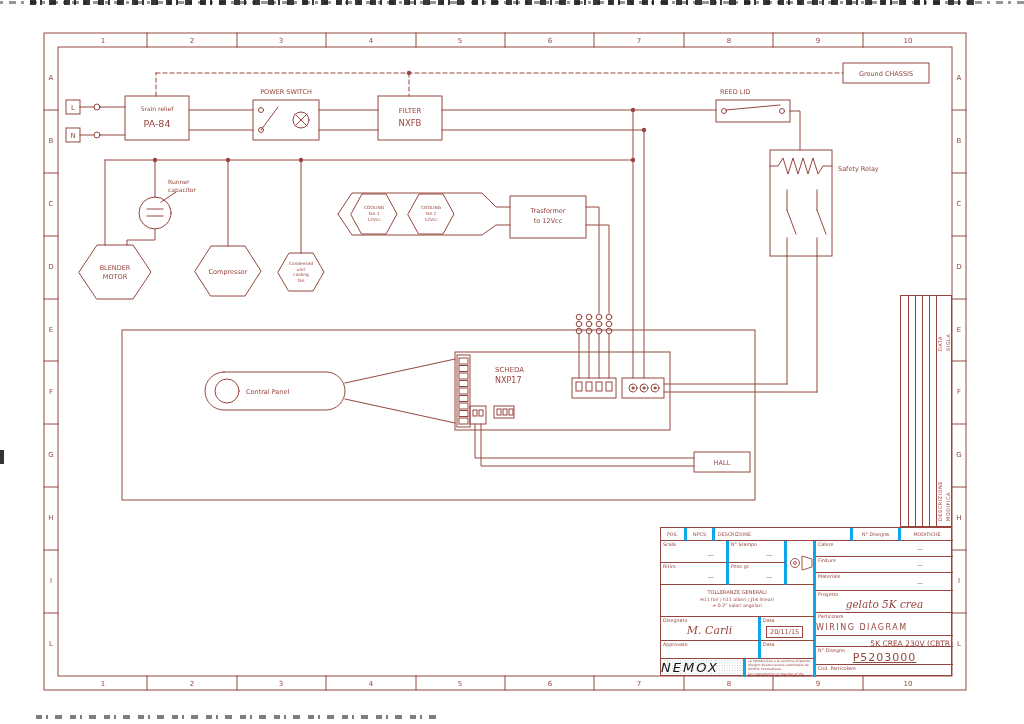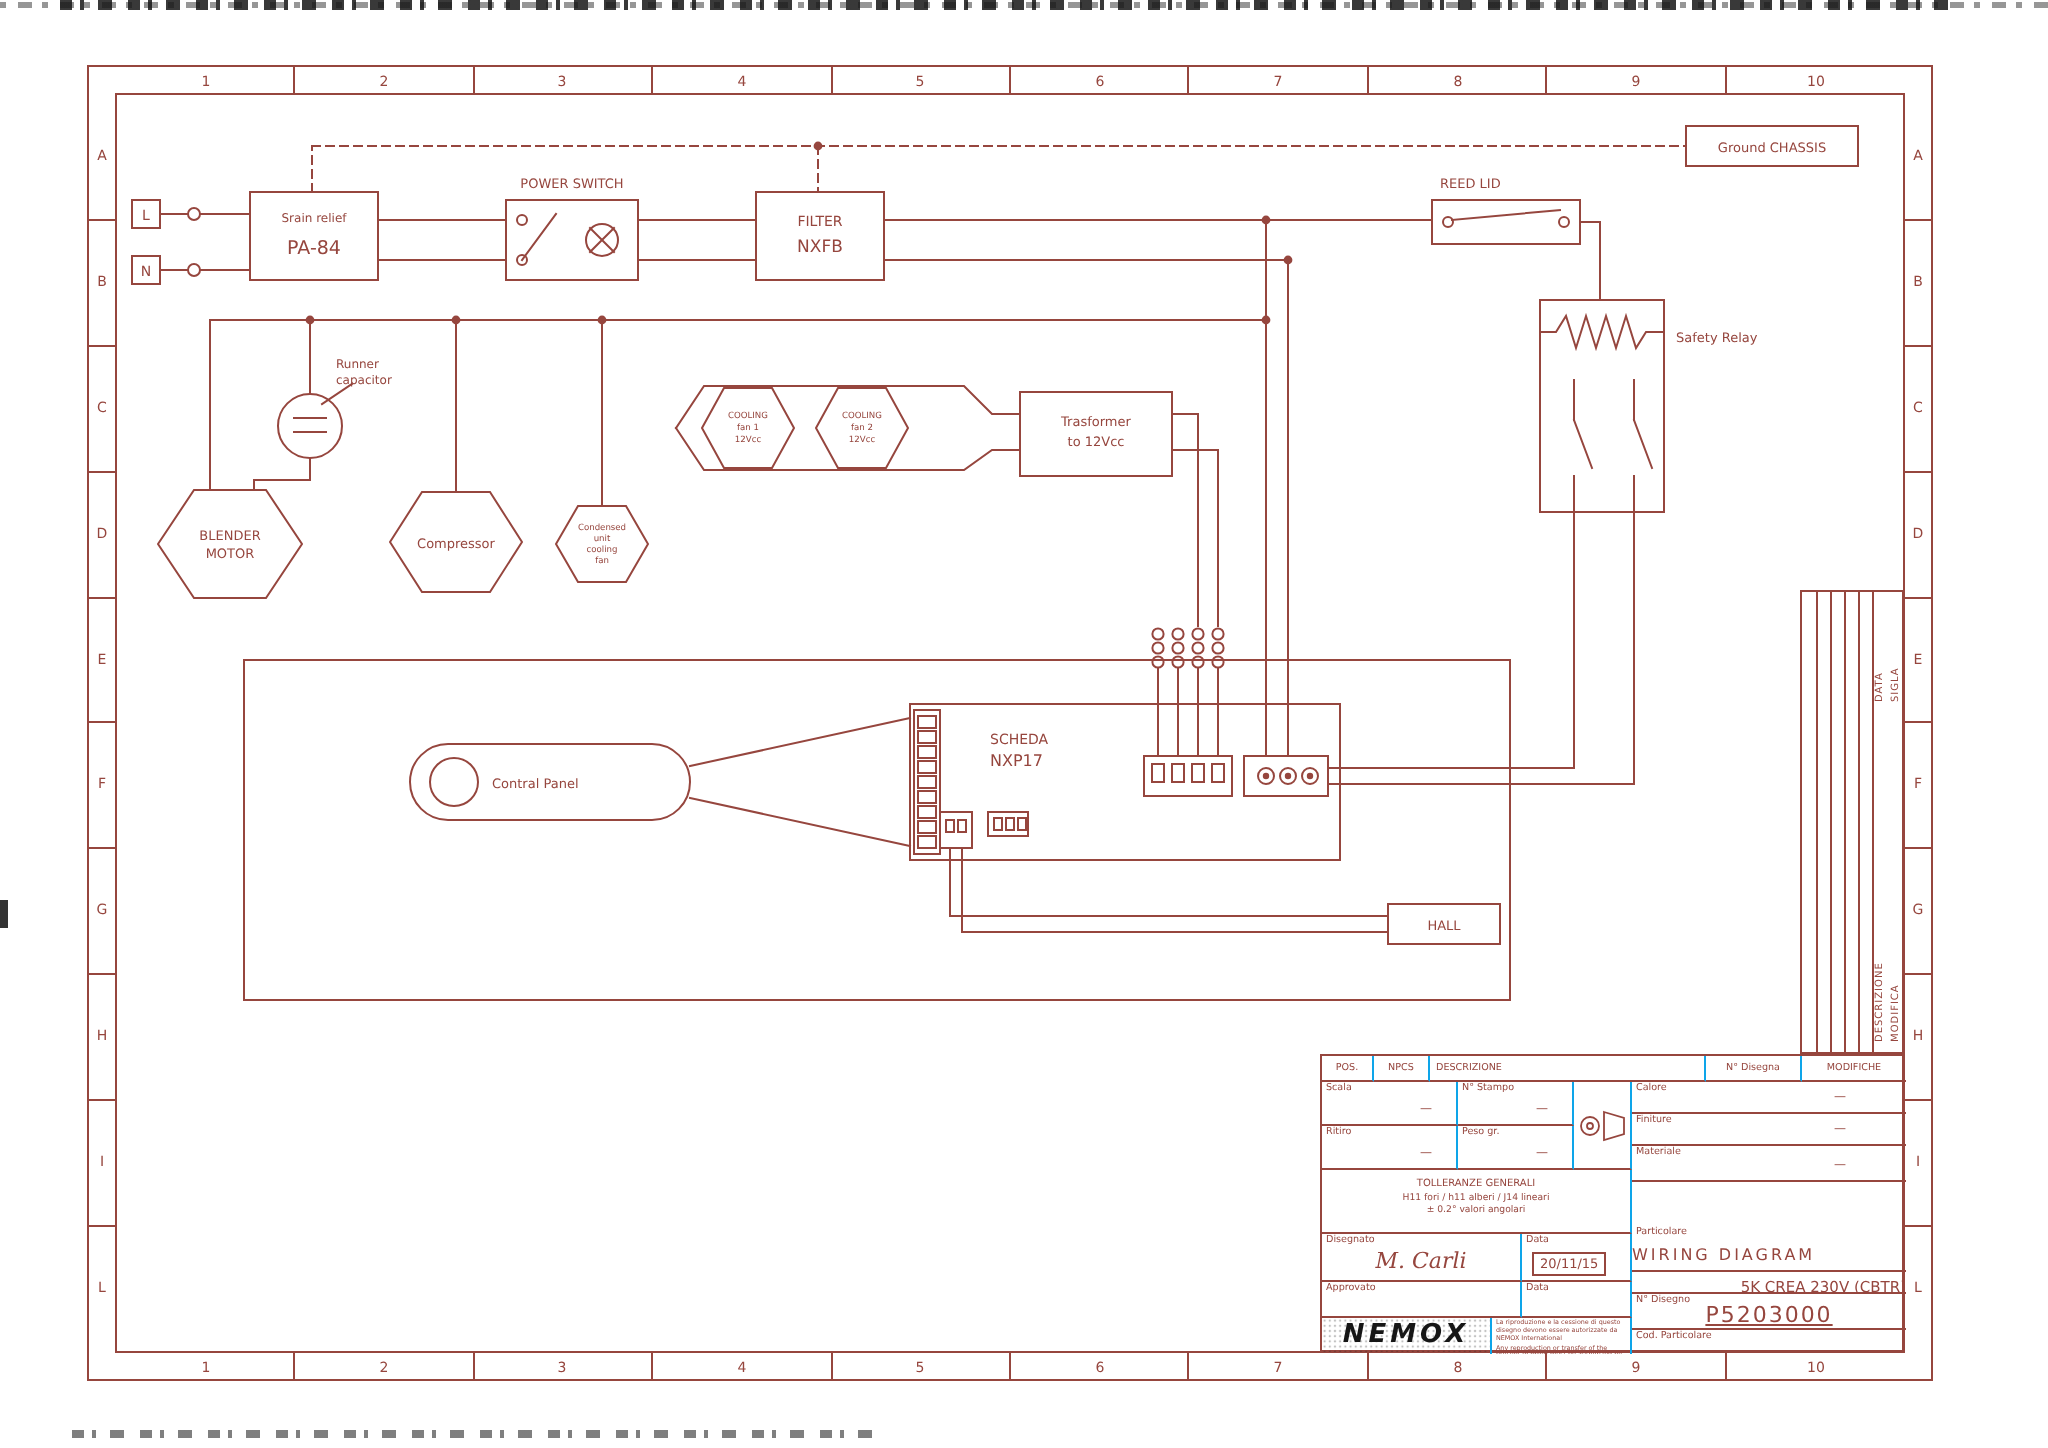--- a/index.html
+++ b/index.html
@@ -7,35 +7,35 @@
         font-family:"DejaVu Sans",sans-serif;}
   svg text{font-family:"DejaVu Sans",sans-serif;fill:#96463e;}
   .noise{position:absolute;opacity:.85;
     background-image:repeating-linear-gradient(90deg,#161616 0 6px,transparent 6px 10px,#161616 10px 12px,transparent 12px 19px,#161616 19px 26px,transparent 26px 34px);}
   .noise2{position:absolute;opacity:.45;
     background-image:repeating-linear-gradient(90deg,#161616 0 3px,transparent 3px 9px,#161616 9px 16px,transparent 16px 21px);}
   
   #title-block{position:absolute;left:660px;top:527px;width:292px;height:149px;
     border:1px solid #96463e;box-sizing:border-box;color:#96463e;}
   .tb{position:absolute;box-sizing:border-box;color:#96463e;}
-  .br{border-right:1px solid #0ea5e9;}
+  .br{border-right:3px solid #0ea5e9;}
   .bb{border-bottom:1px solid #96463e;}
   .lab{position:absolute;top:1px;left:2px;font-size:4.8px;line-height:5px;}
   .dash{position:absolute;right:12px;bottom:4px;font-size:6px;}
   .hdr{font-size:4.8px;padding-top:4px;text-align:center;}
   .hdrl{font-size:4.8px;padding-top:4px;padding-left:3px;text-align:left;}
   .script{font-family:"DejaVu Serif",serif;font-style:italic;}
   #rev-strip{position:absolute;left:900px;top:295px;width:52px;height:232px;
     border:1px solid #96463e;box-sizing:border-box;}
   .rev-line{position:absolute;top:0;height:100%;width:0;border-left:1px solid #96463e;}
   .vert{position:absolute;writing-mode:vertical-rl;transform:rotate(180deg);
     font-size:5px;color:#96463e;letter-spacing:.5px;}
   .legal-txt{font-size:3.2px;line-height:1.2;color:#96463e;margin:1px 2px;}
-  #logo-text{font-size:13px;font-weight:bold;font-style:italic;letter-spacing:2px;color:#161616;
-    text-align:center;line-height:17px;
+  #logo-text{font-size:13px;font-weight:normal;font-style:italic;letter-spacing:2px;color:#161616;
+    text-align:left;line-height:17px;
     background-image:radial-gradient(circle,rgba(30,30,30,.28) .6px,transparent .7px);
     background-size:2.6px 2.6px;}
 </style>
 </head>
 <body>
 
 <div class="page">
 
   <div class="noise" style="left:30px;top:0;width:950px;height:5px;"></div>
   <div class="noise2" style="left:0;top:1px;width:1024px;height:3px;"></div>
@@ -358,20 +358,24 @@
       <span class="dash" style="right:30px;">—</span>
     </div>
     <div class="tb bb" style="left:155px;top:29px;width:137px;height:16px;">
       <span class="lab">Finiture</span>
       <span class="dash" style="right:30px;">—</span>
     </div>
     <div class="tb bb" style="left:155px;top:45px;width:137px;height:18px;">
       <span class="lab">Materiale</span>
       <span class="dash" style="right:30px;">—</span>
     </div>
+    <div class="tb bb" style="left:155px;top:63px;width:137px;height:22px;">
+      <span class="lab">Progetto</span>
+      <div class="script" style="font-size:10.5px;text-align:center;padding-top:7px;">gelato 5K crea</div>
+    </div>
     <div class="tb bb" style="left:155px;top:85px;width:137px;height:34px;">
       <span class="lab">Particolare</span>
       <div style="font-size:8px;letter-spacing:1.5px;text-align:left;margin-top:10px;">WIRING DIAGRAM</div>
       <div style="font-size:7.5px;text-align:right;border-top:1px solid #96463e;margin-top:3px;padding-top:3px;">5K CREA 230V (CBTR)</div>
     </div>
     <div class="tb bb" style="left:155px;top:119px;width:137px;height:18px;text-decoration:underline;">
       <span class="lab">N° Disegno</span>
       <div style="font-size:11px;letter-spacing:1px;text-align:center;padding-top:4px;">P5203000</div>
     </div>
     <div class="tb" style="left:155px;top:137px;width:137px;height:12px;">

